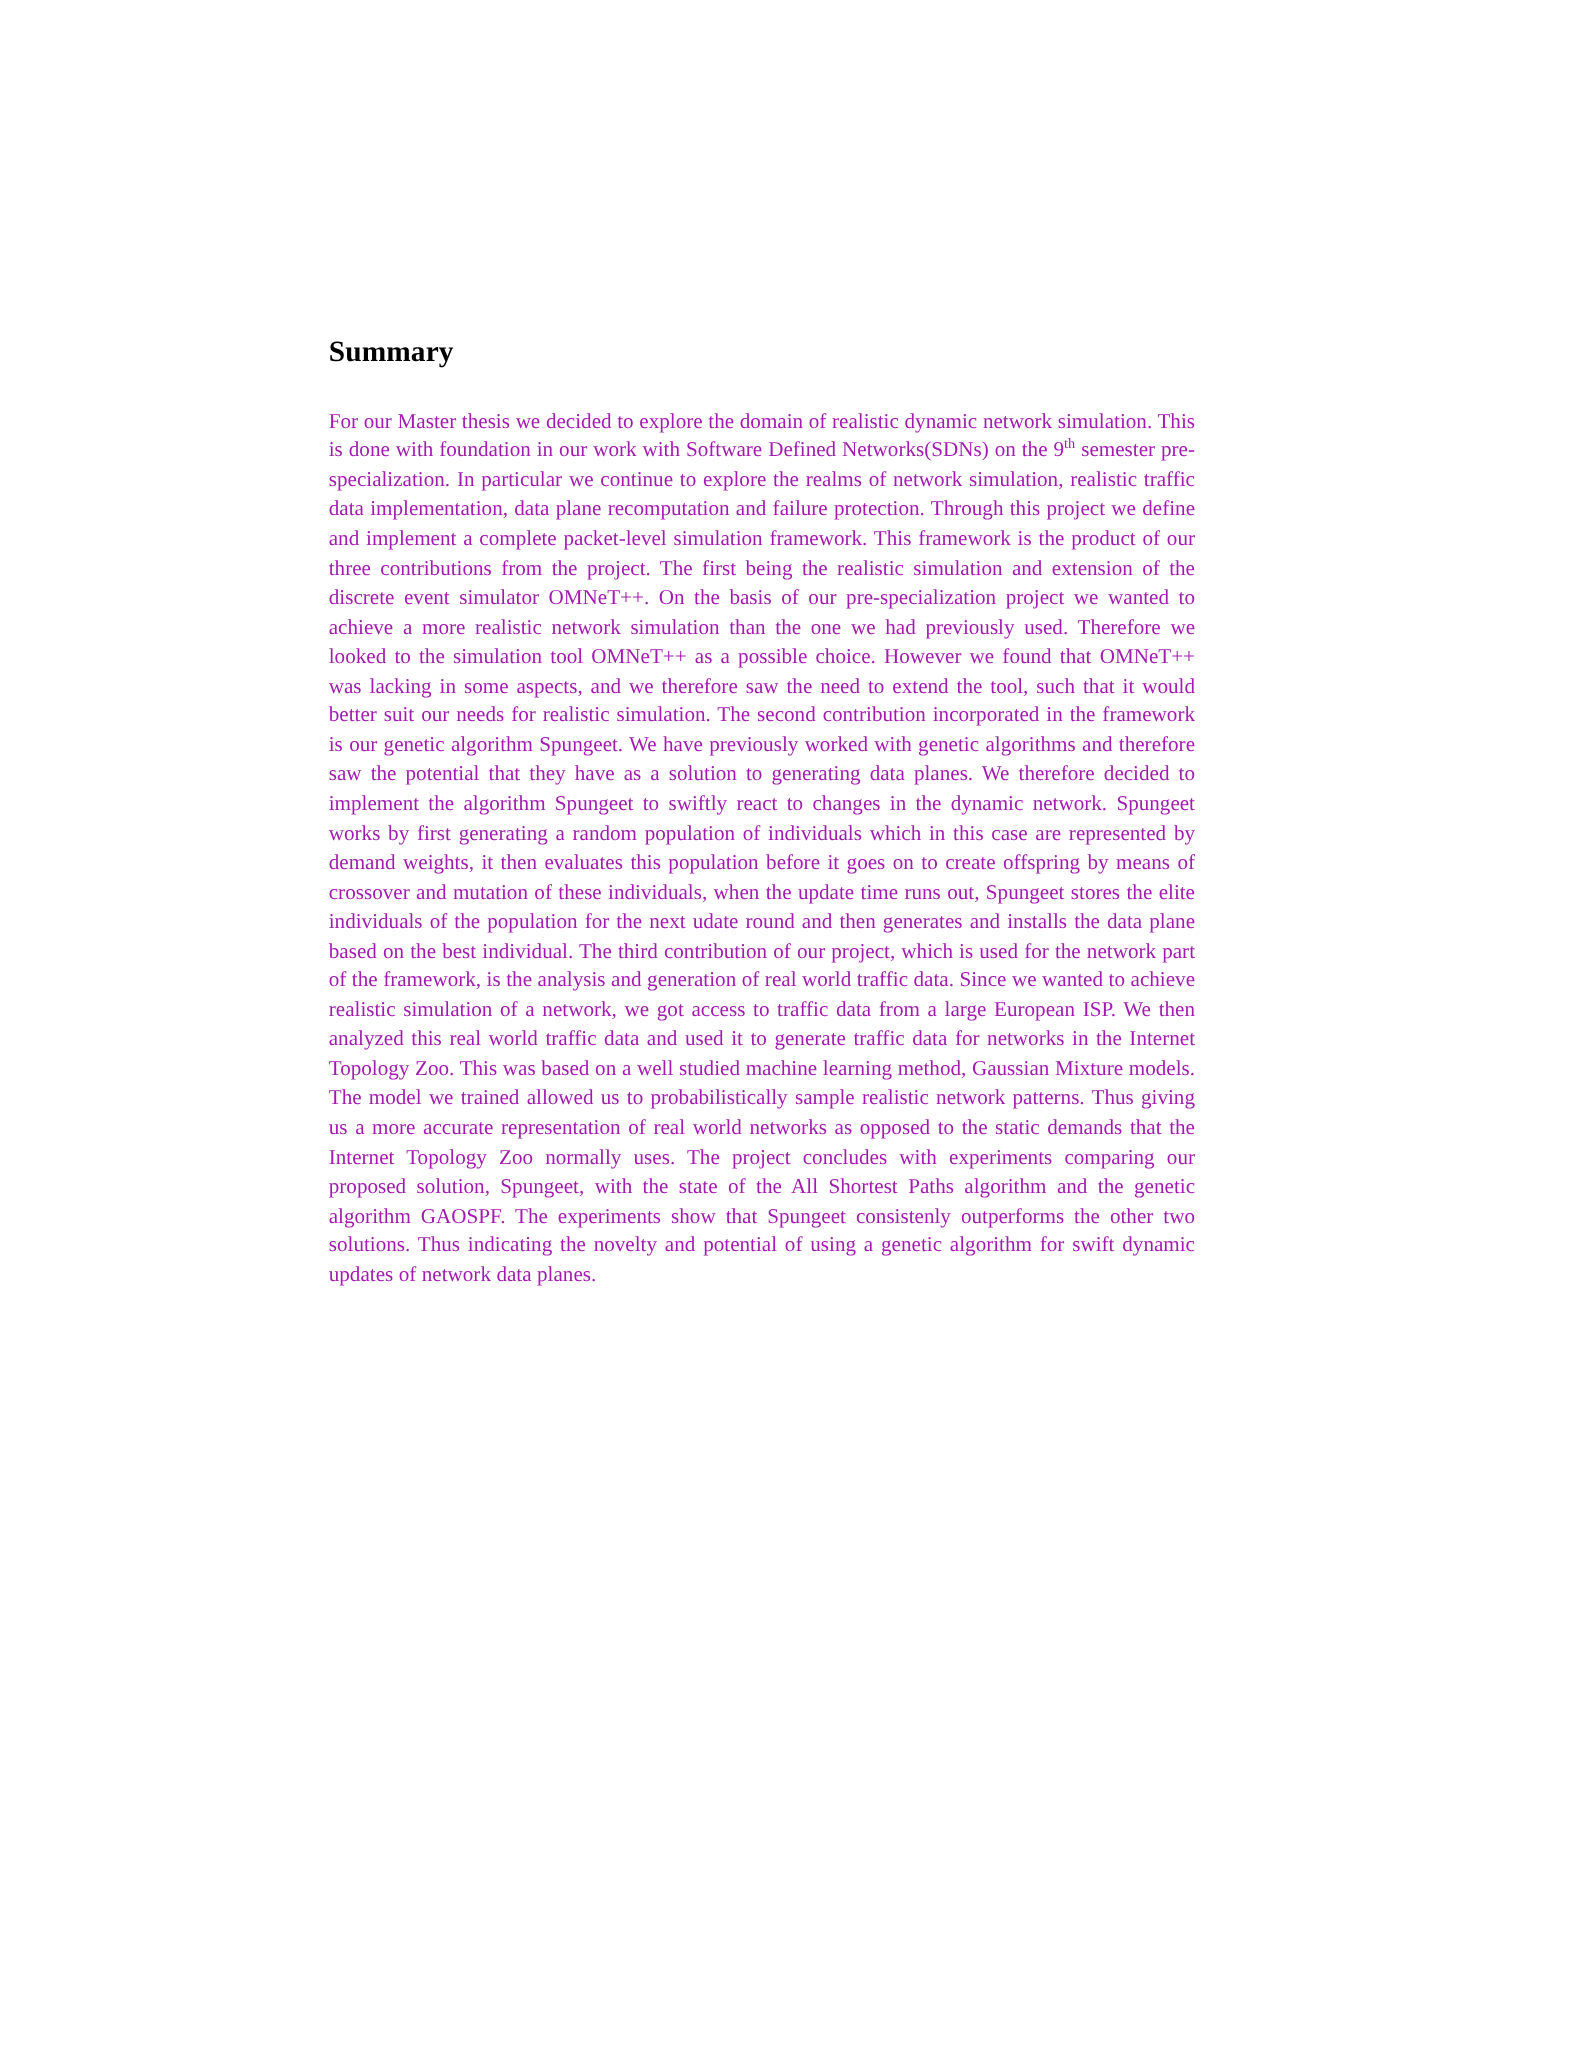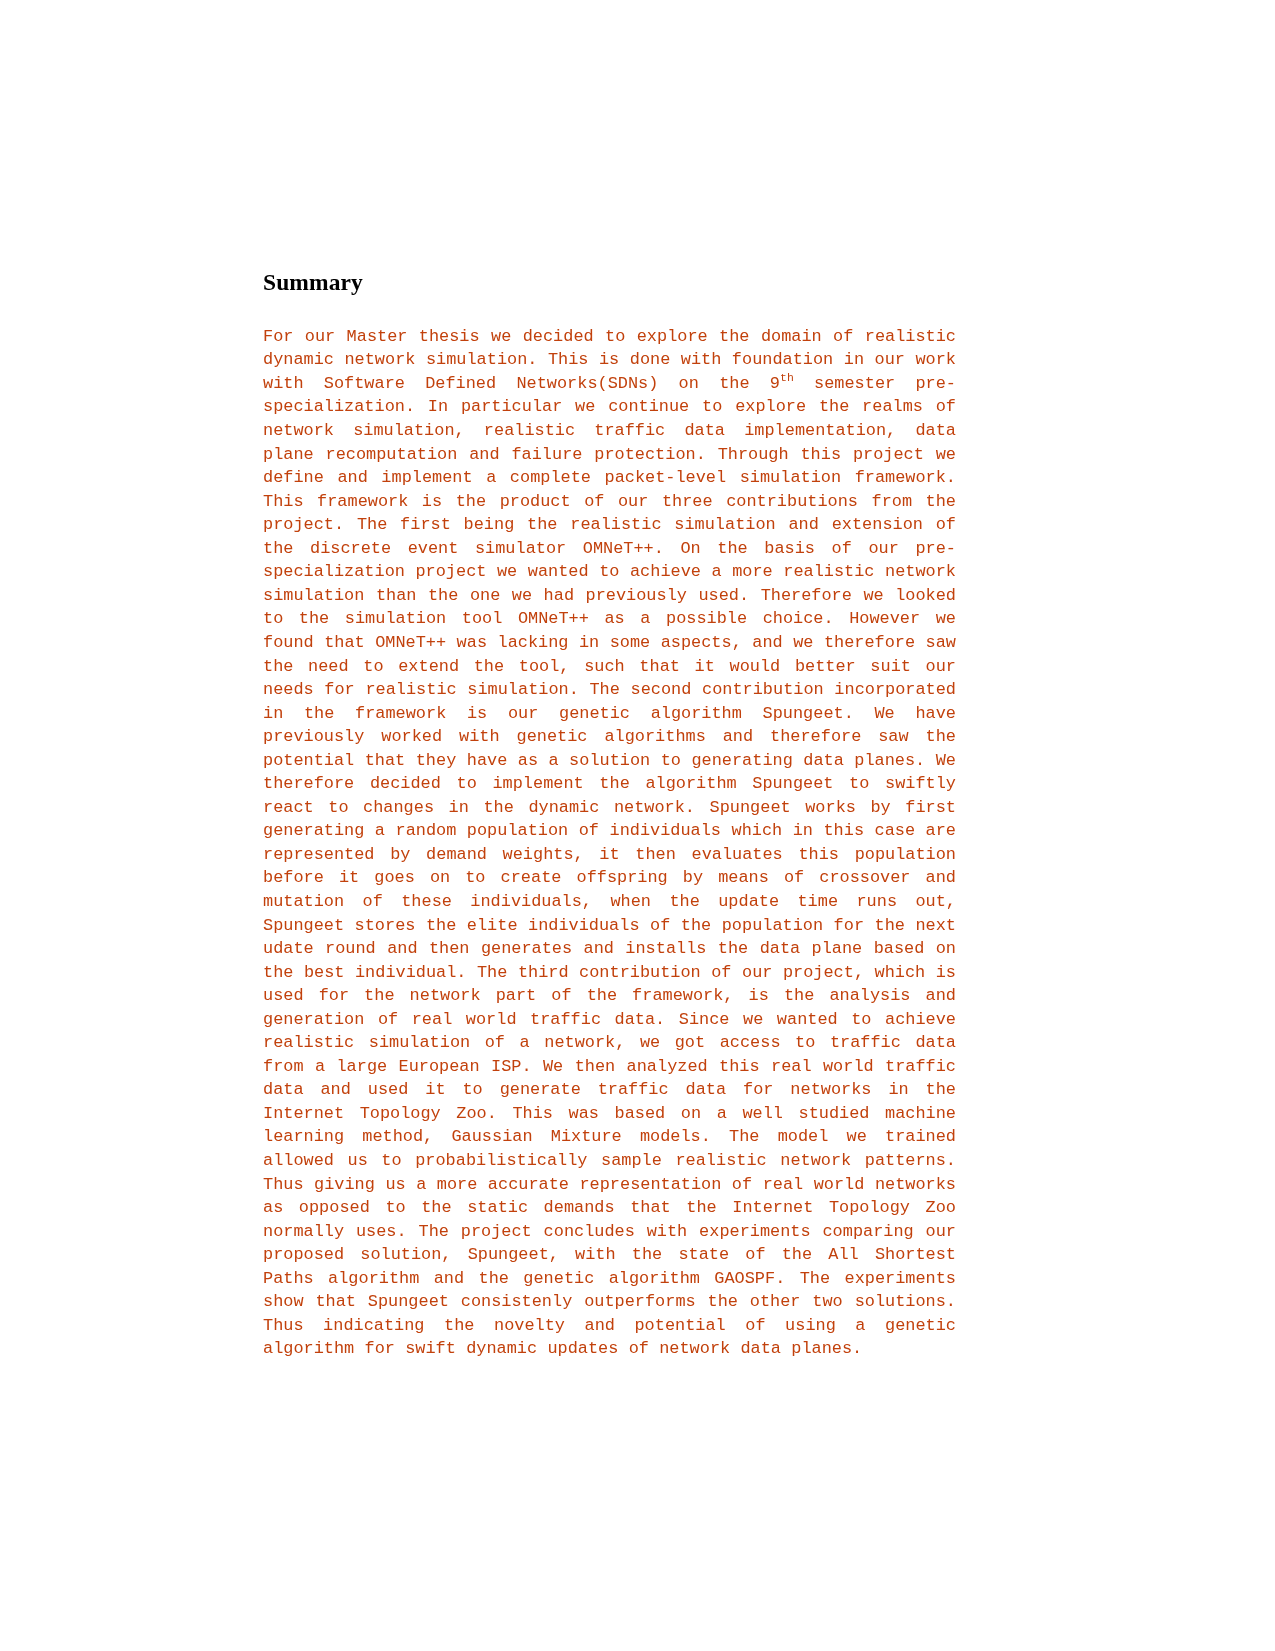--- a/index.html
+++ b/index.html
@@ -31,26 +31,26 @@
   .section-title {
     font-family: "Liberation Serif", "DejaVu Serif", serif;
     font-weight: bold;
     font-size: 23.5px;
     line-height: 1.1;
     letter-spacing: 0.1px;
     margin: 0 0 29px 0;
     color: #000000;
   }
   .body-paragraph {
-    font-family: Liberation Mono, monospace;
+    font-family: Liberation Serif, serif;
     font-size: 16.9px;
     line-height: 23.55px;
     text-align: justify;
     text-justify: inter-word;
-    color: #c2410c;
+    color: #a21caf;
     margin: 0;
     hyphens: none;
     word-spacing: 0.15px;
   }
   .sup {
     font-size: 0.68em;
     vertical-align: super;
     line-height: 0;
   }
 </style>

